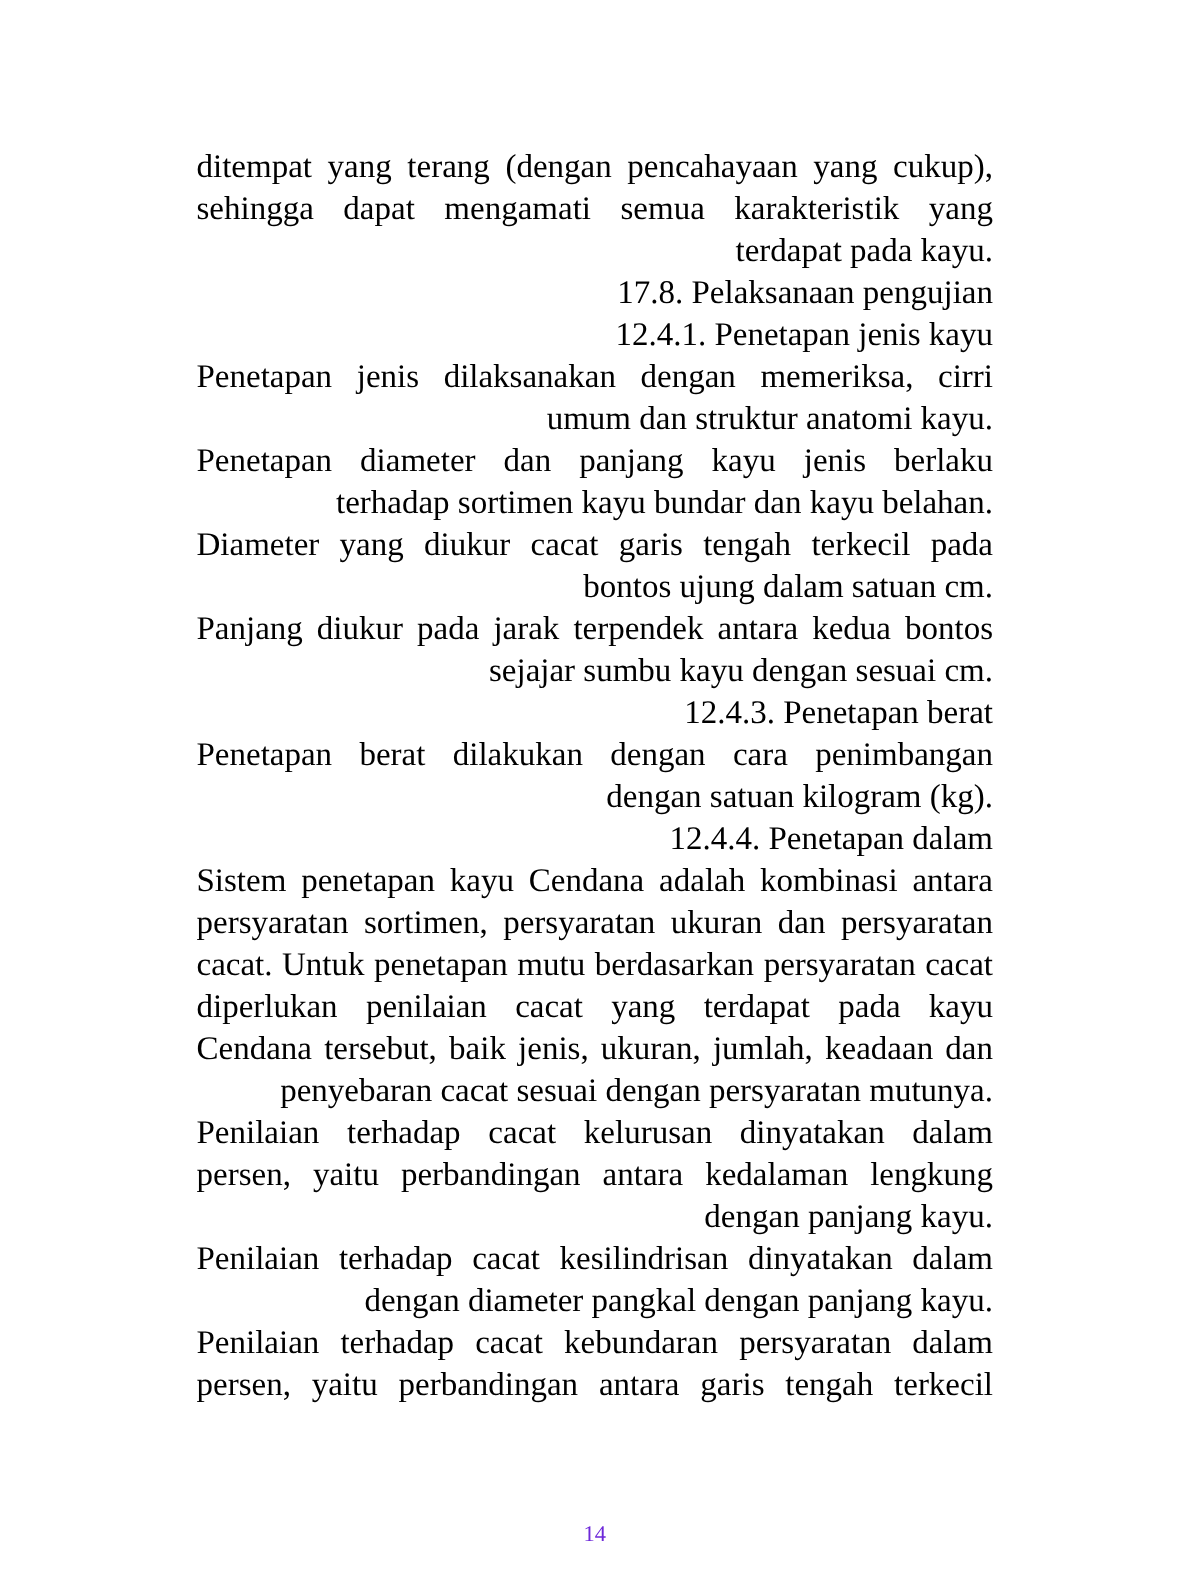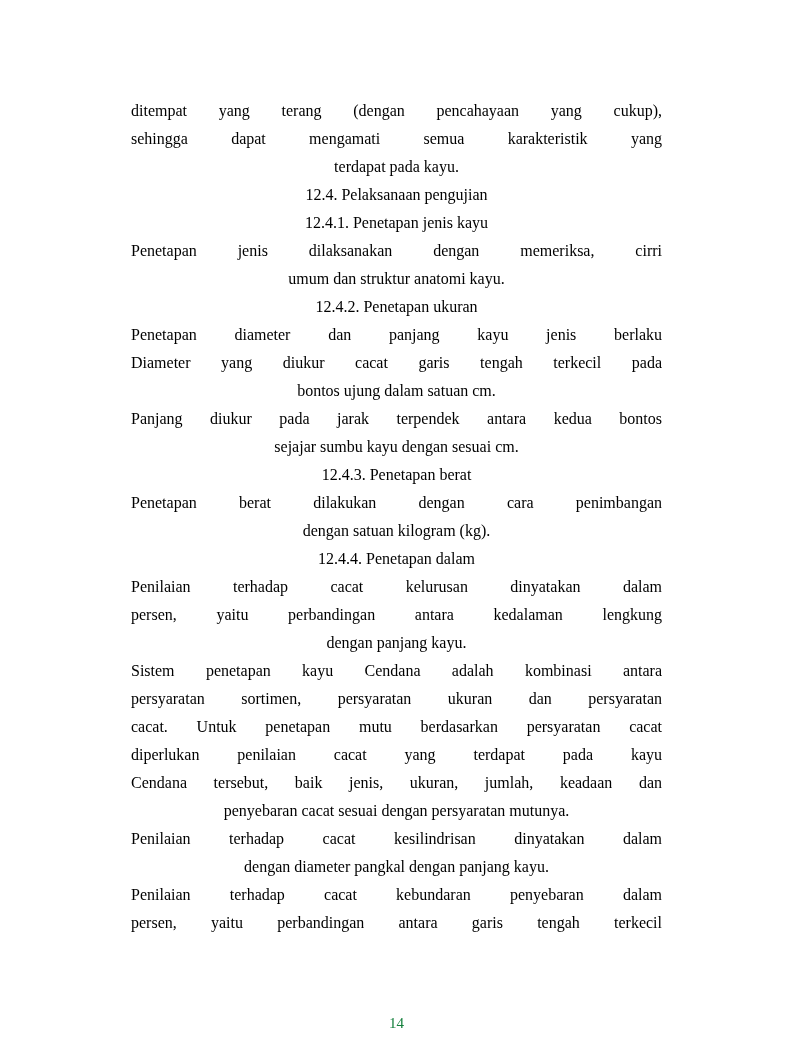--- a/index.html
+++ b/index.html
@@ -14,76 +14,74 @@
   }
   .text-block {
     position: absolute;
     left: 131px;
     top: 97px;
     width: 531px;
   }
   .para, .heading {
     margin: 0;
     padding: 0;
-    font-size: 16px;
+    font-size: 22px;
     font-weight: normal;
     line-height: 28px;
   }
   .ln {
     display: block;
     height: 28px;
     overflow: hidden;
-    text-align: center;
+    text-align: right;
   }
   .j {
     text-align: justify;
     text-align-last: justify;
   }
   .page-footer {
     position: absolute;
     left: 131px;
     top: 1013px;
     width: 531px;
     text-align: center;
     font-size: 15px;
     line-height: 20px;
-    color: #15803d;
+    color: #6d28d9;
   }
 </style>
 </head>
 <body>
 
 <div class="page">
   <main class="text-block">
 
     <p class="para">
       <span class="ln j">ditempat yang terang (dengan pencahayaan yang cukup),</span>
       <span class="ln j">sehingga dapat mengamati semua karakteristik yang</span>
       <span class="ln">terdapat pada kayu.</span>
     </p>
 
     <h3 class="heading">
-      <span class="ln">12.4. Pelaksanaan pengujian</span>
+      <span class="ln">17.8. Pelaksanaan pengujian</span>
     </h3>
 
     <h3 class="heading">
       <span class="ln">12.4.1. Penetapan jenis kayu</span>
     </h3>
 
     <p class="para">
       <span class="ln j">Penetapan jenis dilaksanakan dengan memeriksa, cirri</span>
       <span class="ln">umum dan struktur anatomi kayu.</span>
     </p>
 
-    <h3 class="heading">
-      <span class="ln">12.4.2. Penetapan ukuran</span>
-    </h3>
 
     <p class="para">
       <span class="ln j">Penetapan diameter dan panjang kayu jenis berlaku</span>
+      <span class="ln">terhadap sortimen kayu bundar dan kayu belahan.</span>
     </p>
 
     <p class="para">
       <span class="ln j">Diameter yang diukur cacat garis tengah terkecil pada</span>
       <span class="ln">bontos ujung dalam satuan cm.</span>
     </p>
 
     <p class="para">
       <span class="ln j">Panjang diukur pada jarak terpendek antara kedua bontos</span>
       <span class="ln">sejajar sumbu kayu dengan sesuai cm.</span>
@@ -96,41 +94,41 @@
     <p class="para">
       <span class="ln j">Penetapan berat dilakukan dengan cara penimbangan</span>
       <span class="ln">dengan satuan kilogram (kg).</span>
     </p>
 
     <h3 class="heading">
       <span class="ln">12.4.4. Penetapan dalam</span>
     </h3>
 
     <p class="para">
-      <span class="ln j">Penilaian terhadap cacat kelurusan dinyatakan dalam</span>
-      <span class="ln j">persen, yaitu perbandingan antara kedalaman lengkung</span>
-      <span class="ln">dengan panjang kayu.</span>
-    </p>
-
-    <p class="para">
       <span class="ln j">Sistem penetapan kayu Cendana adalah kombinasi antara</span>
       <span class="ln j">persyaratan sortimen, persyaratan ukuran dan persyaratan</span>
       <span class="ln j">cacat. Untuk penetapan mutu berdasarkan persyaratan cacat</span>
       <span class="ln j">diperlukan penilaian cacat yang terdapat pada kayu</span>
       <span class="ln j">Cendana tersebut, baik jenis, ukuran, jumlah, keadaan dan</span>
       <span class="ln">penyebaran cacat sesuai dengan persyaratan mutunya.</span>
     </p>
 
     <p class="para">
+      <span class="ln j">Penilaian terhadap cacat kelurusan dinyatakan dalam</span>
+      <span class="ln j">persen, yaitu perbandingan antara kedalaman lengkung</span>
+      <span class="ln">dengan panjang kayu.</span>
+    </p>
+
+    <p class="para">
       <span class="ln j">Penilaian terhadap cacat kesilindrisan dinyatakan dalam</span>
       <span class="ln">dengan diameter pangkal dengan panjang kayu.</span>
     </p>
 
     <p class="para">
-      <span class="ln j">Penilaian terhadap cacat kebundaran penyebaran dalam</span>
+      <span class="ln j">Penilaian terhadap cacat kebundaran persyaratan dalam</span>
       <span class="ln j">persen, yaitu perbandingan antara garis tengah terkecil</span>
     </p>
 
   </main>
 
   <footer class="page-footer">
     <span>14</span>
   </footer>
 </div>
 

